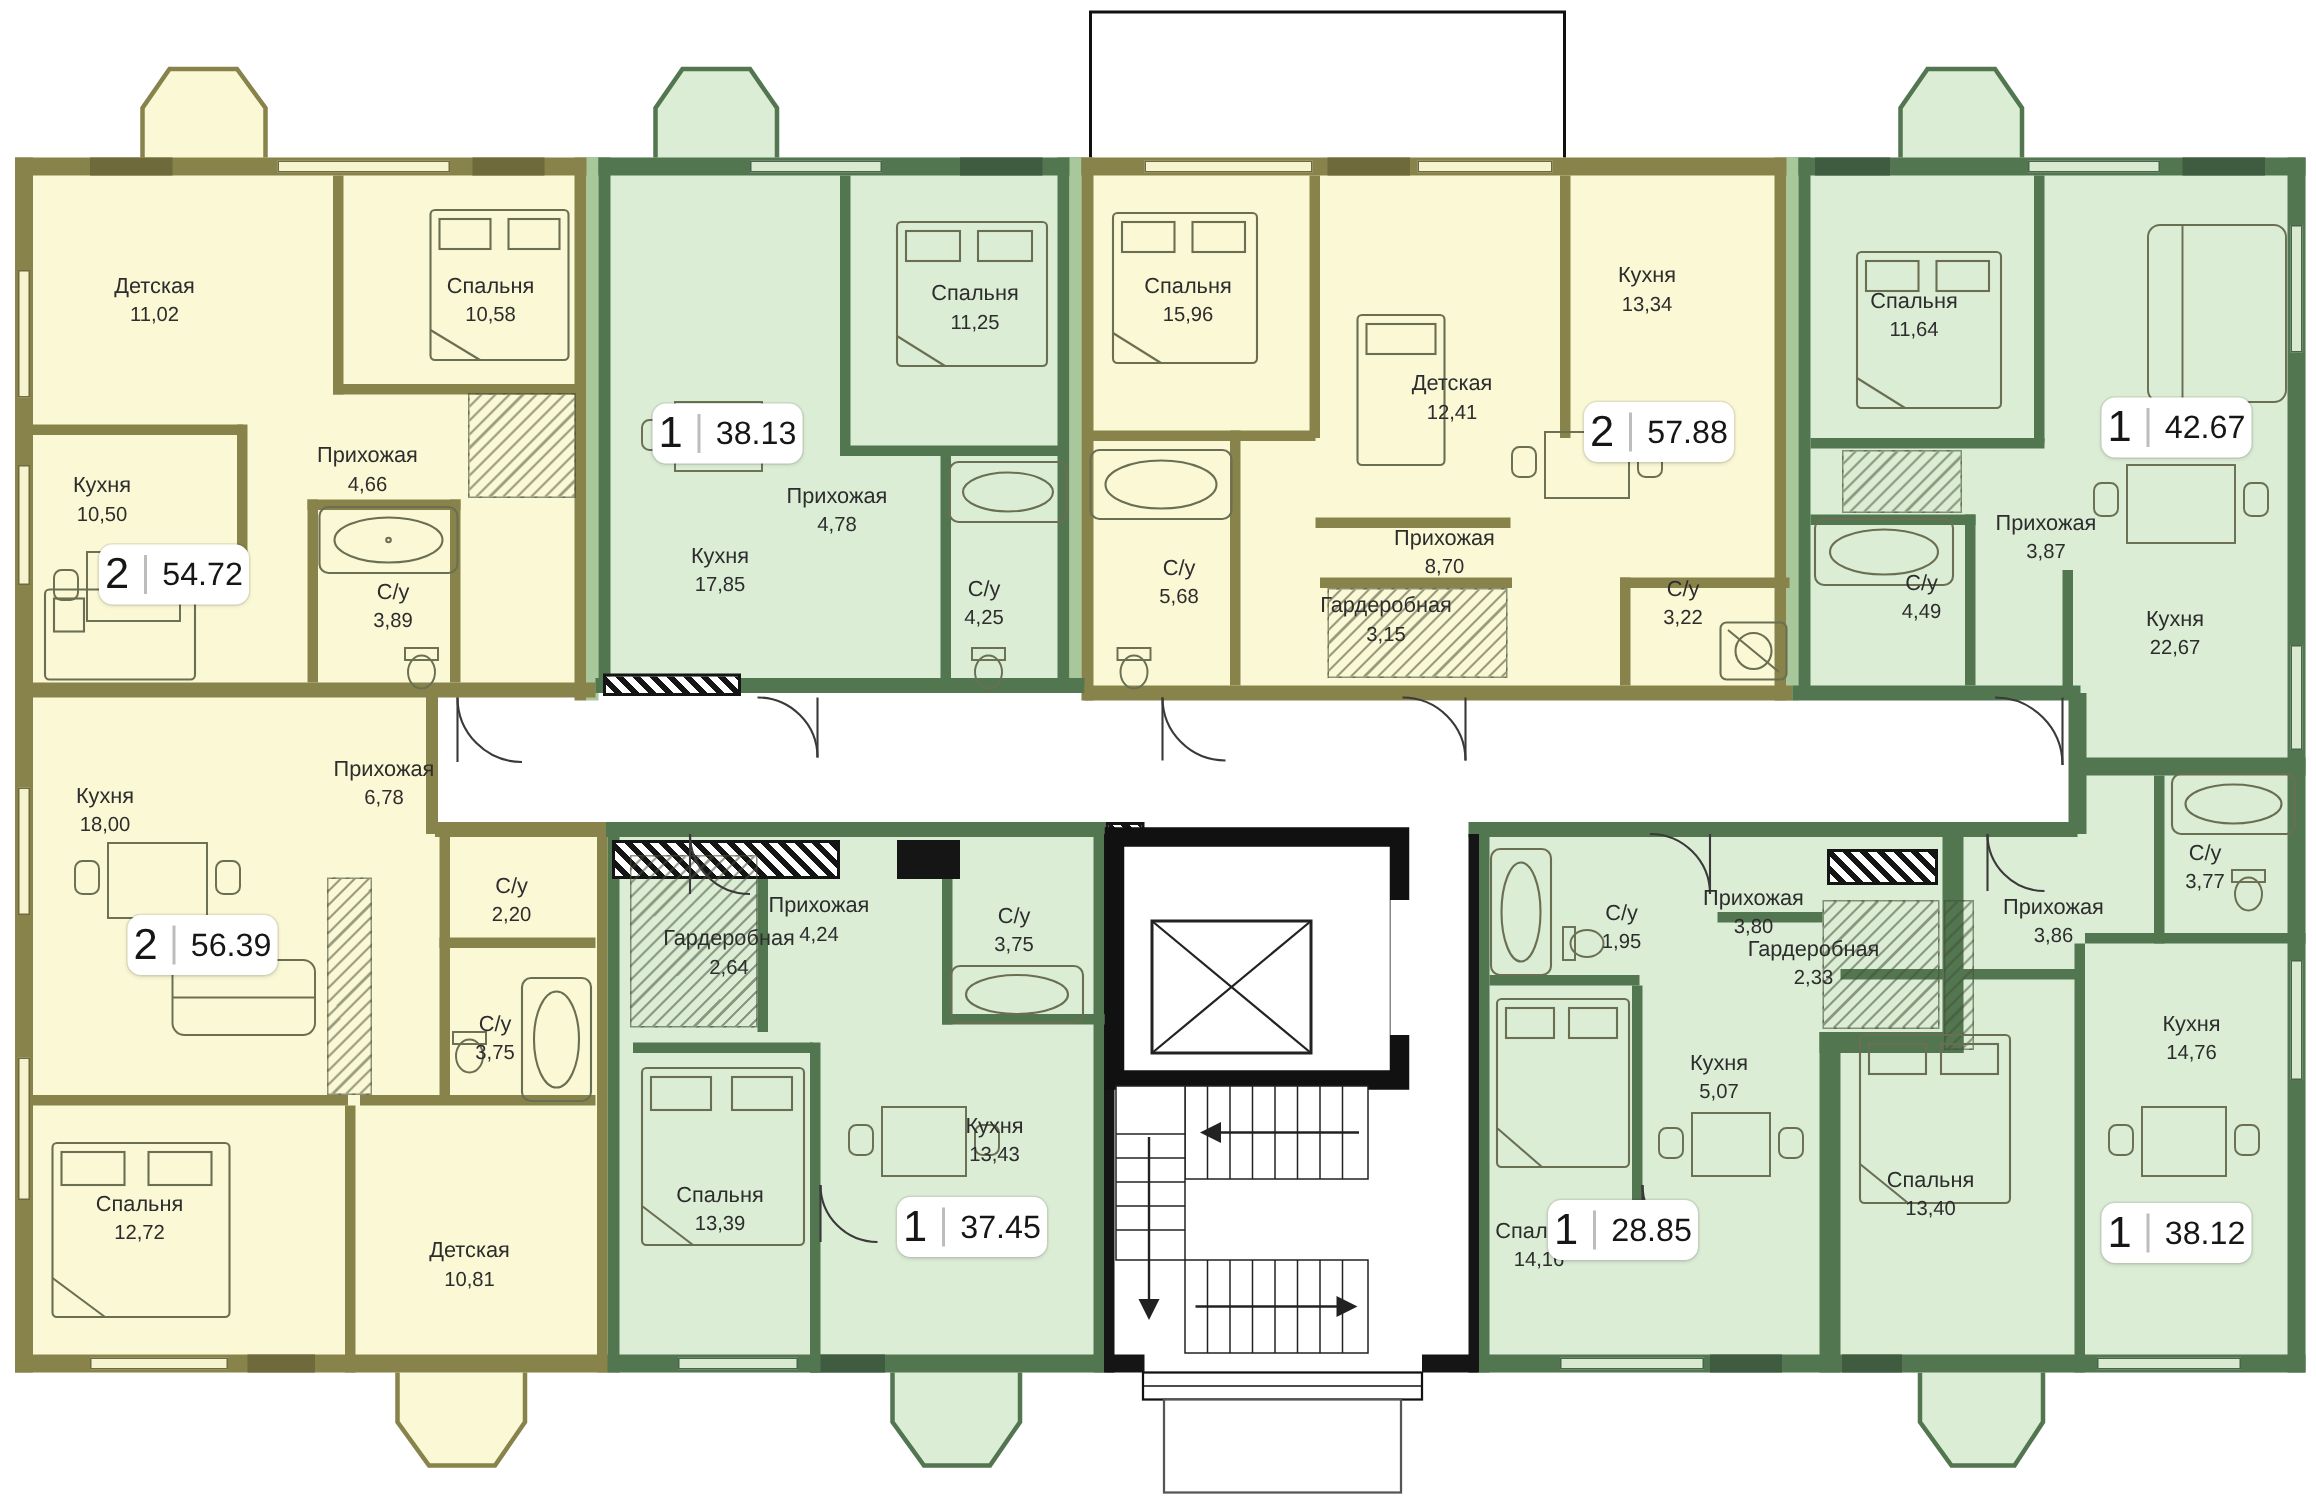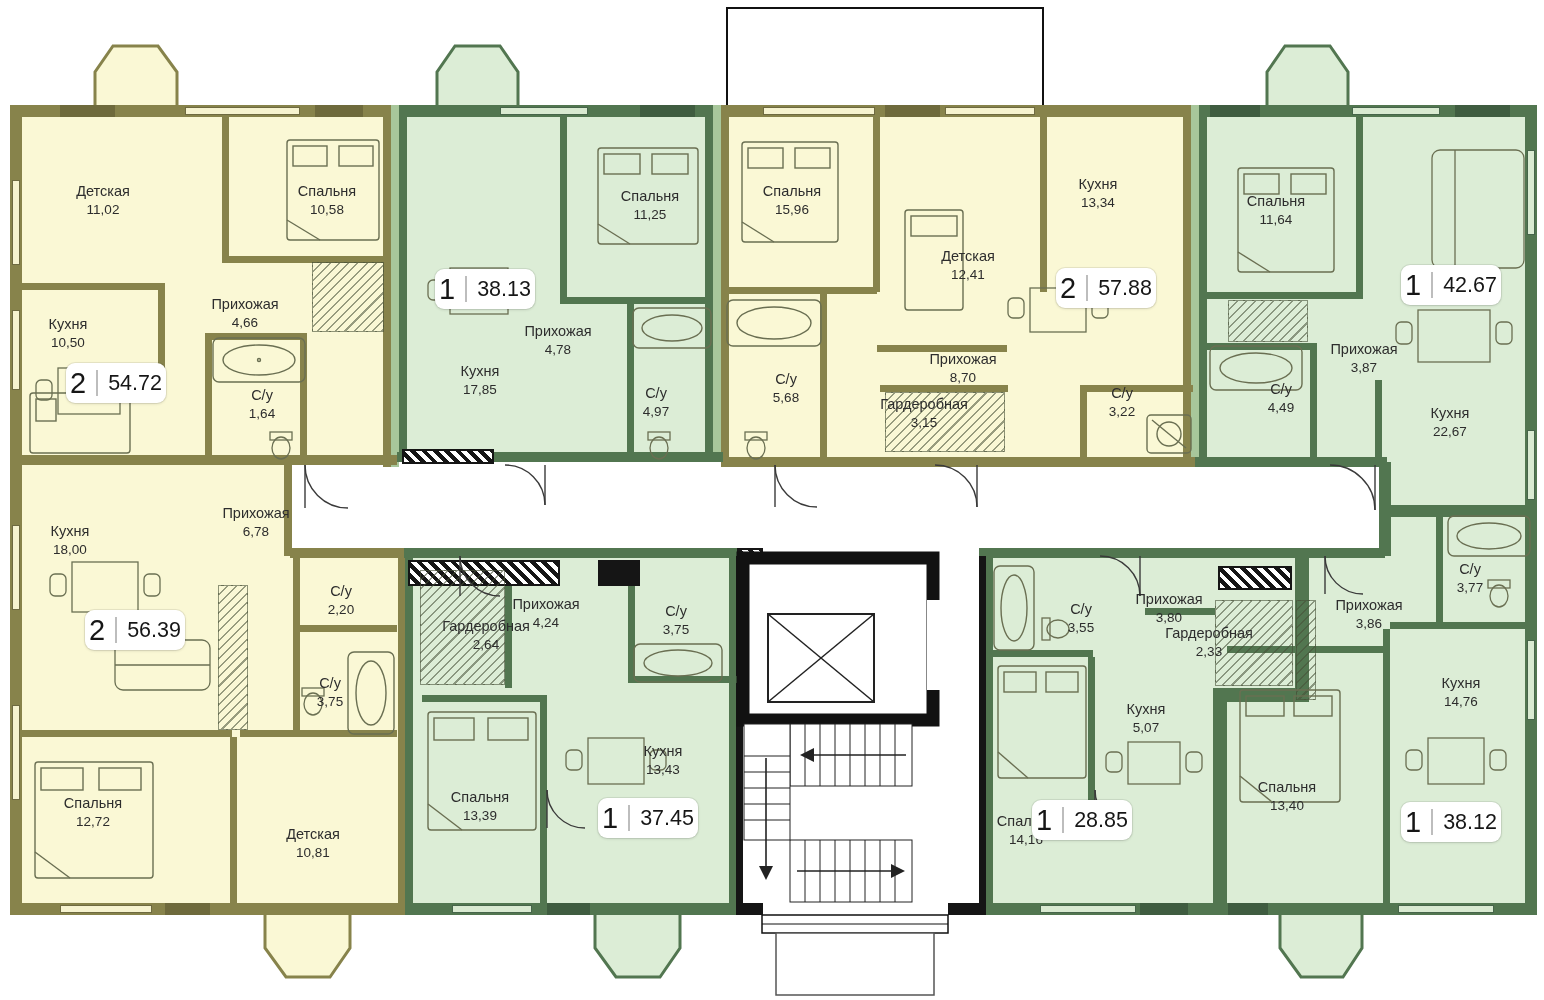--- a/index.html
+++ b/index.html
@@ -453,38 +453,38 @@
   <div class="room" style="left:68px;top:333px">
       <div>Кухня</div>
       <div class="a">10,50</div>
     </div>
   <div class="room" style="left:245px;top:313px">
       <div>Прихожая</div>
       <div class="a">4,66</div>
     </div>
   <div class="room" style="left:262px;top:404px">
       <div>С/у</div>
-      <div class="a">1,64</div>
+      <div class="a">3,89</div>
     </div>
 
   <div class="room" style="left:650px;top:205px">
       <div>Спальня</div>
       <div class="a">11,25</div>
     </div>
   <div class="room" style="left:558px;top:340px">
       <div>Прихожая</div>
       <div class="a">4,78</div>
     </div>
   <div class="room" style="left:480px;top:380px">
       <div>Кухня</div>
       <div class="a">17,85</div>
     </div>
   <div class="room" style="left:656px;top:402px">
       <div>С/у</div>
-      <div class="a">4,97</div>
+      <div class="a">4,25</div>
     </div>
 
   <div class="room" style="left:792px;top:200px">
       <div>Спальня</div>
       <div class="a">15,96</div>
     </div>
   <div class="room" style="left:968px;top:265px">
       <div>Детская</div>
       <div class="a">12,41</div>
     </div>
@@ -567,21 +567,21 @@
       <div>Кухня</div>
       <div class="a">13,43</div>
     </div>
   <div class="room" style="left:480px;top:806px">
       <div>Спальня</div>
       <div class="a">13,39</div>
     </div>
 
   <div class="room" style="left:1081px;top:618px">
       <div>С/у</div>
-      <div class="a">3,55</div>
+      <div class="a">1,95</div>
     </div>
   <div class="room" style="left:1169px;top:608px">
       <div>Прихожая</div>
       <div class="a">3,80</div>
     </div>
   <div class="room" style="left:1209px;top:642px">
       <div>Гардеробная</div>
       <div class="a">2,33</div>
     </div>
   <div class="room" style="left:1146px;top:718px">

